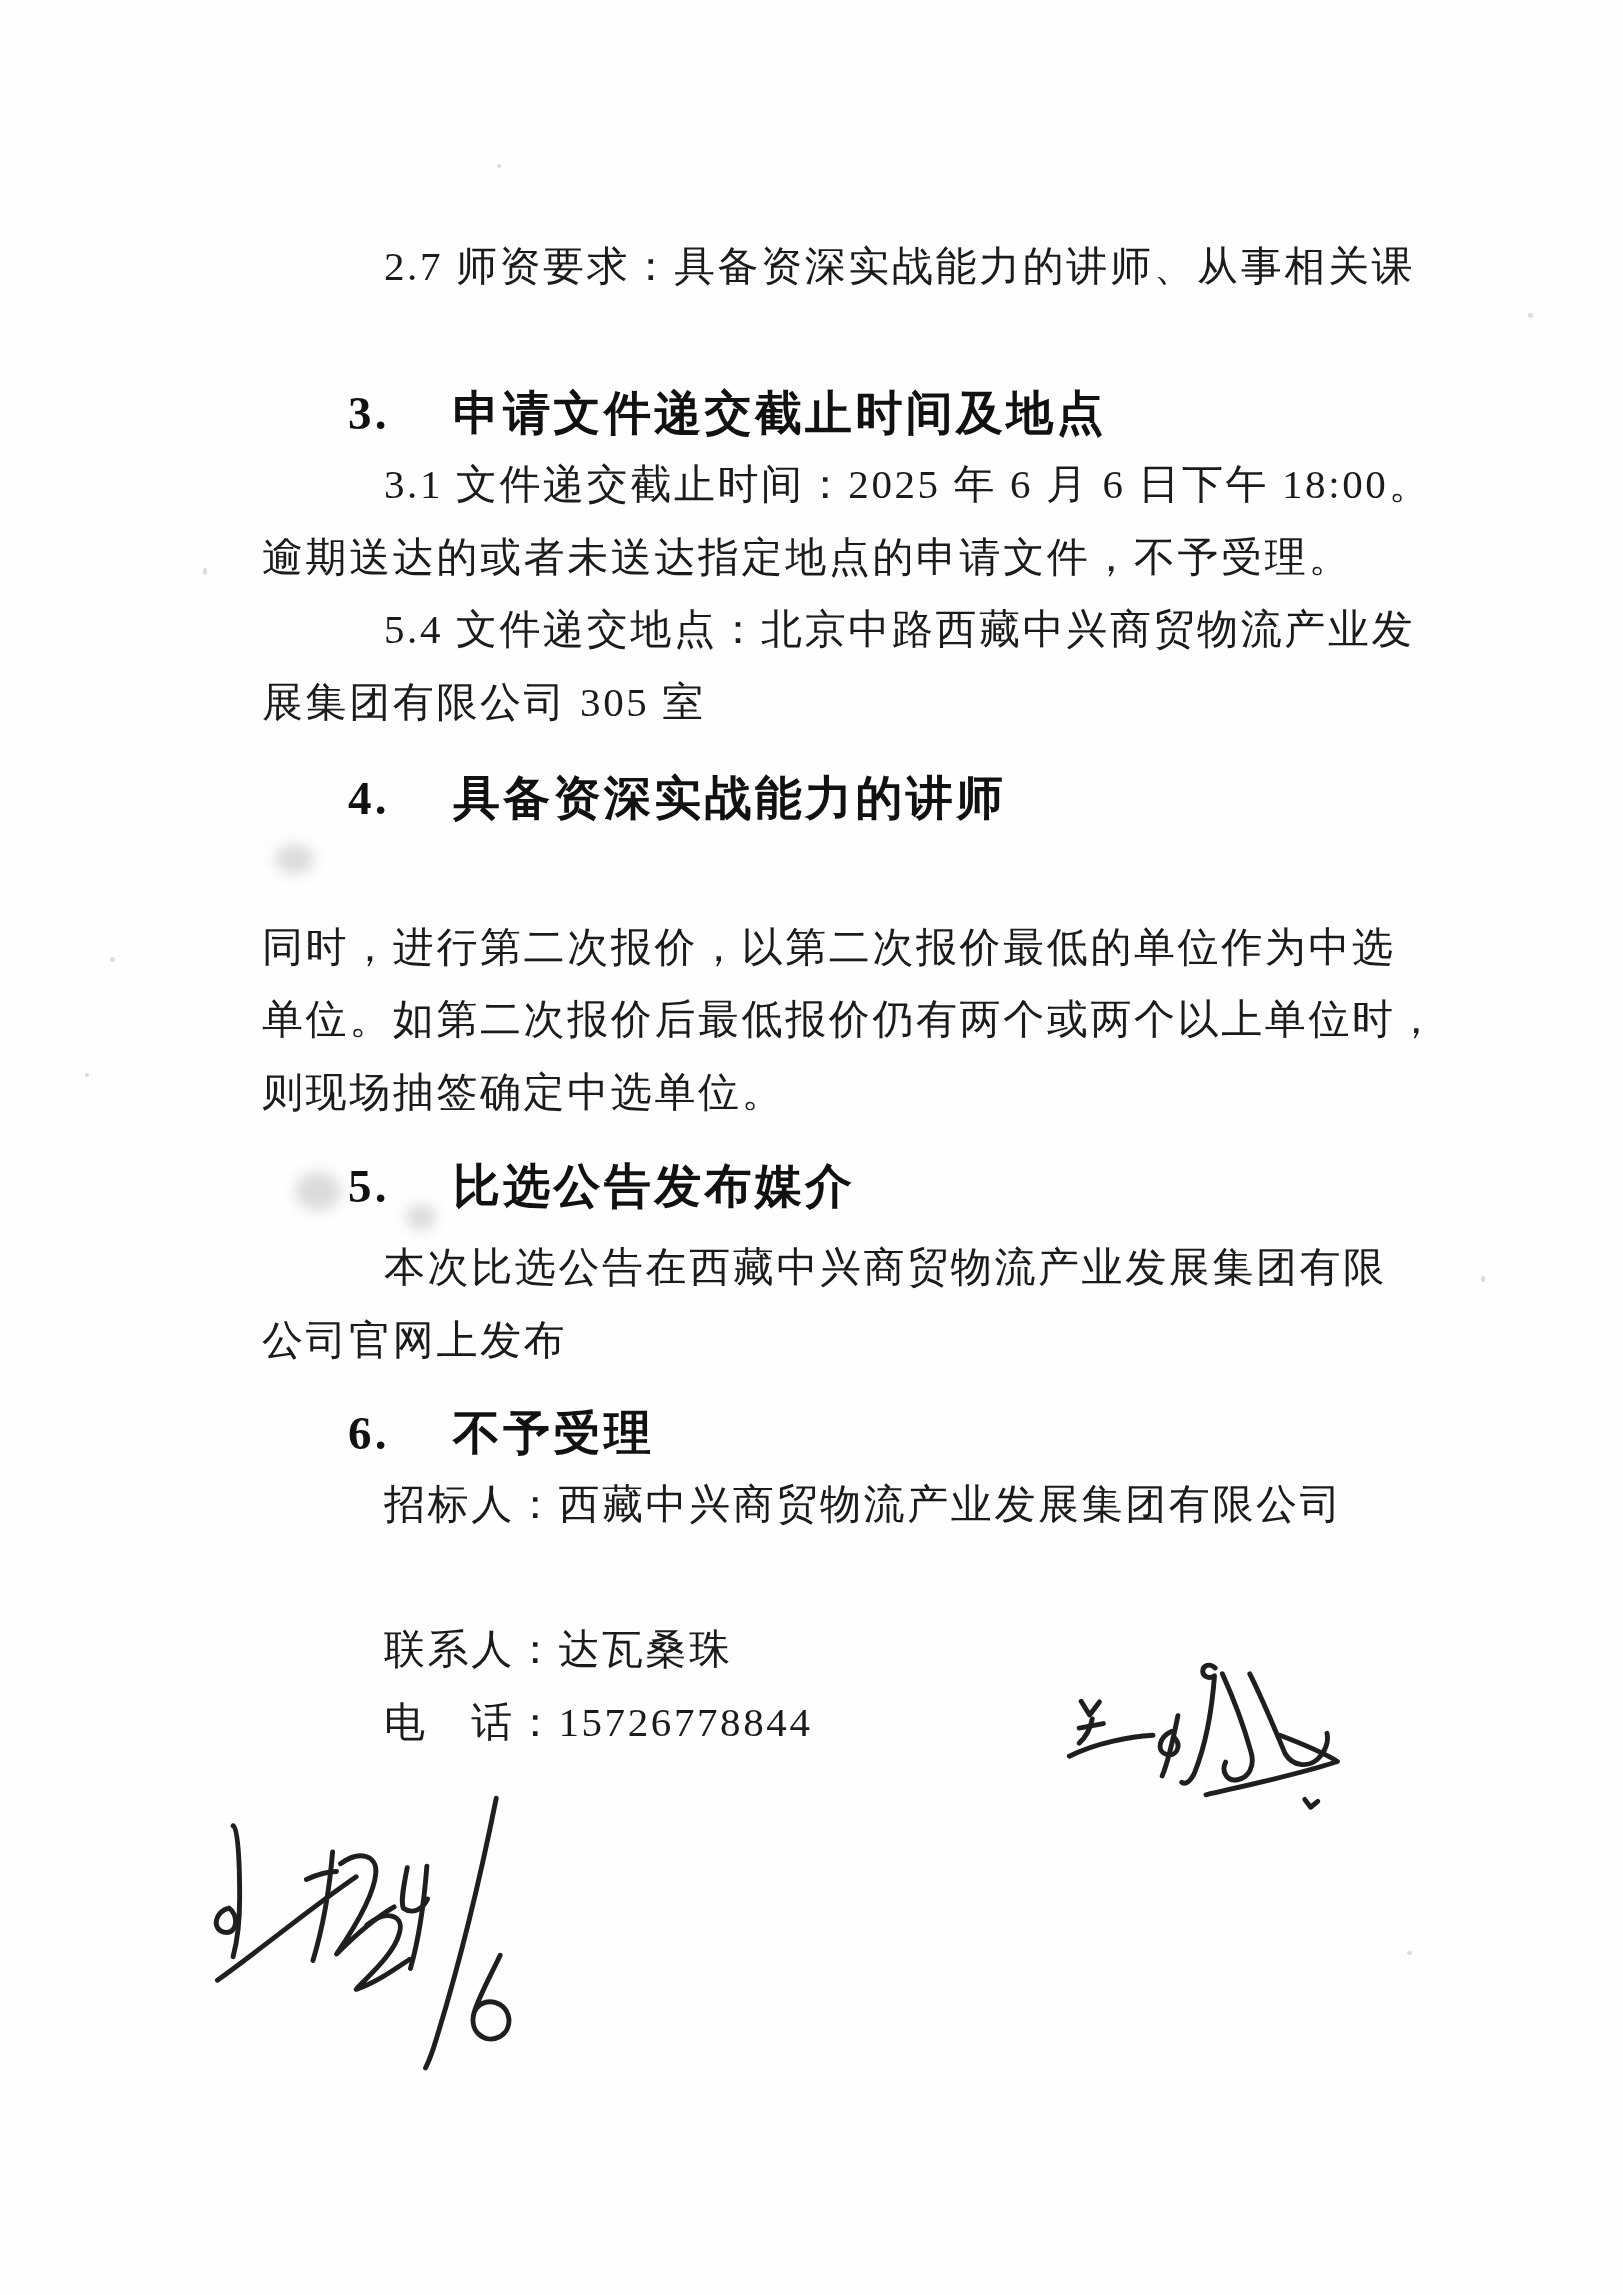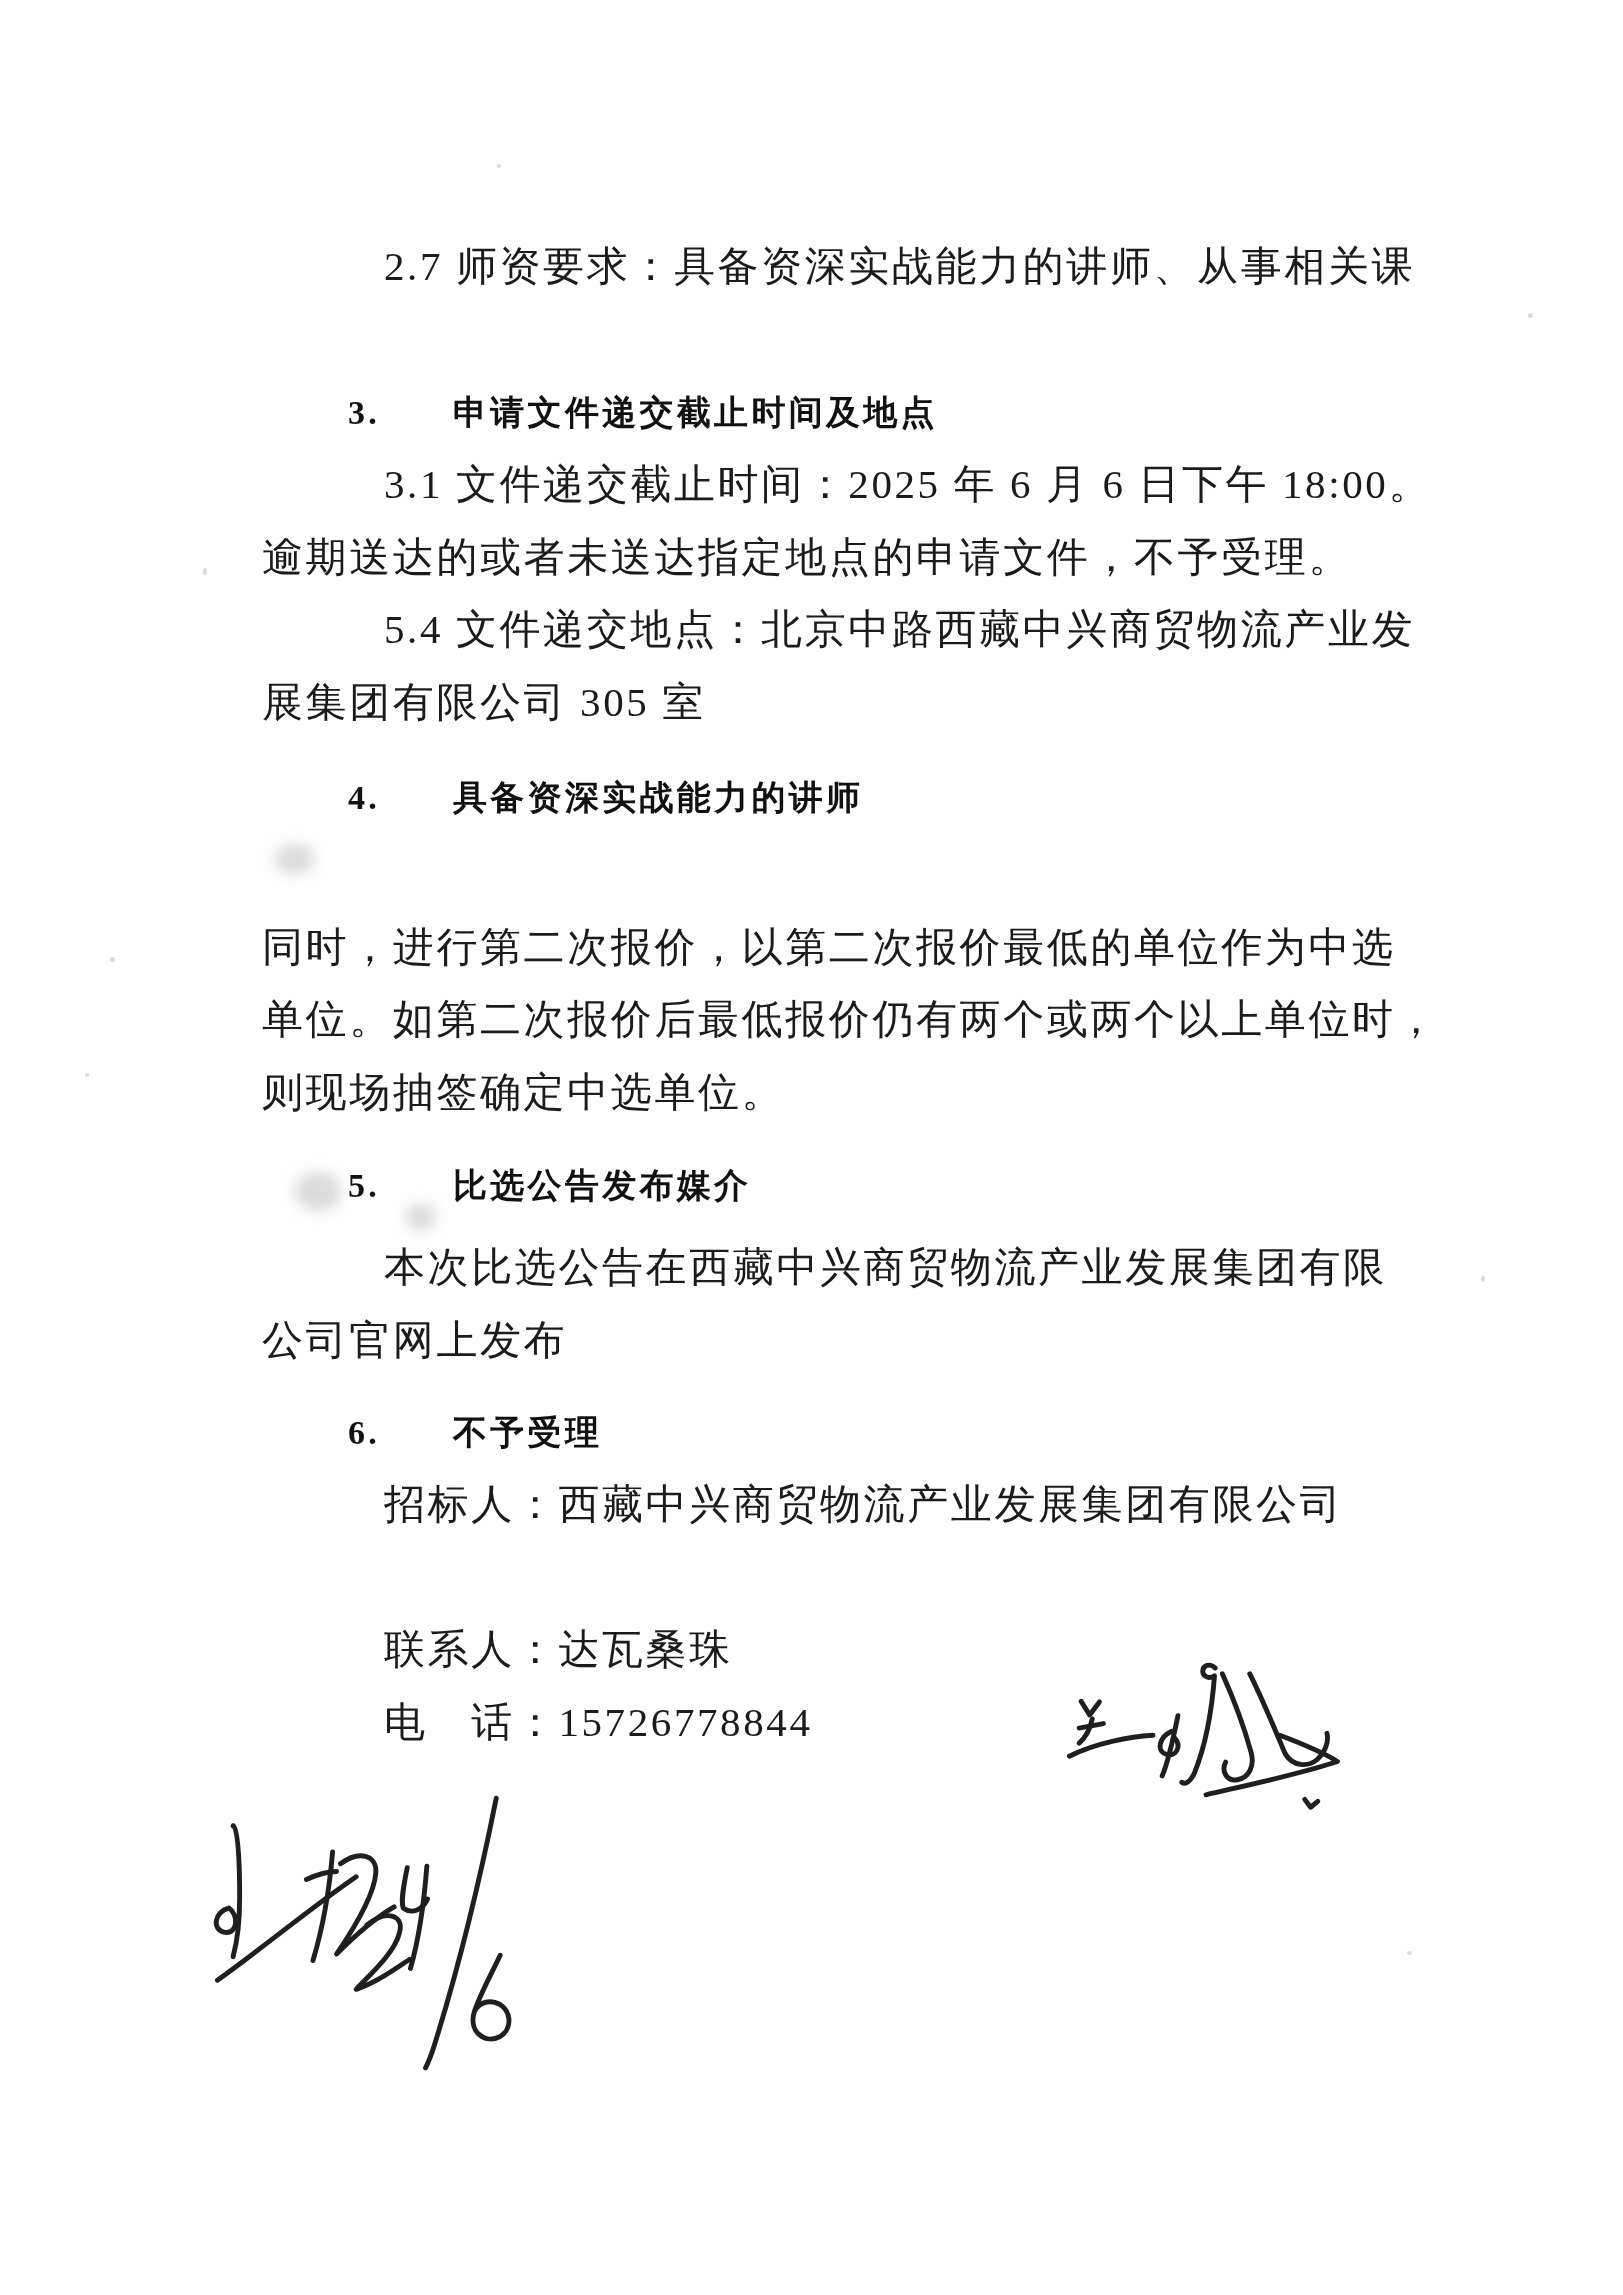--- a/index.html
+++ b/index.html
@@ -19,21 +19,21 @@
     line-height:47px;
     letter-spacing:2.6px;
     white-space:pre;
     color:#1b1b1b;
   }
   .indent{left:348px;margin-left:36px;}
   .heading{
     left:348px;
     font-family:"Liberation Sans", sans-serif;
     font-weight:700;
-    font-size:34px;
+    font-size:47px;
     letter-spacing:3.3px;
     color:#111;
   }
   .hnum{
     display:inline-block;
     width:105px;
     font-family:"Liberation Serif", serif;
     font-weight:700;
   }
   .sig{position:absolute;}

